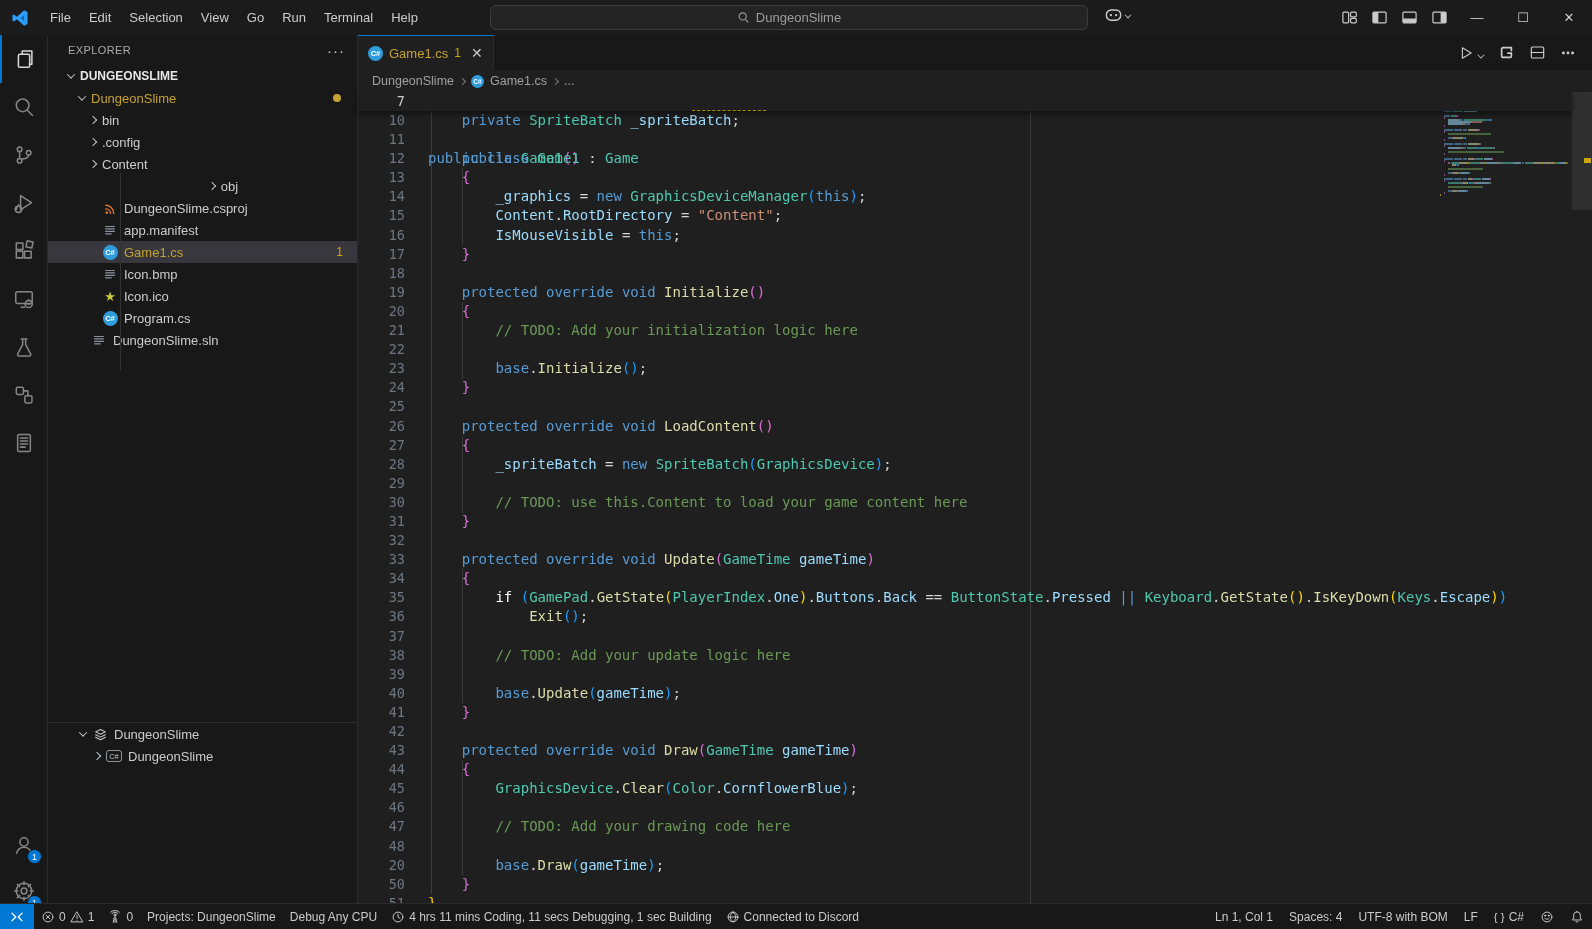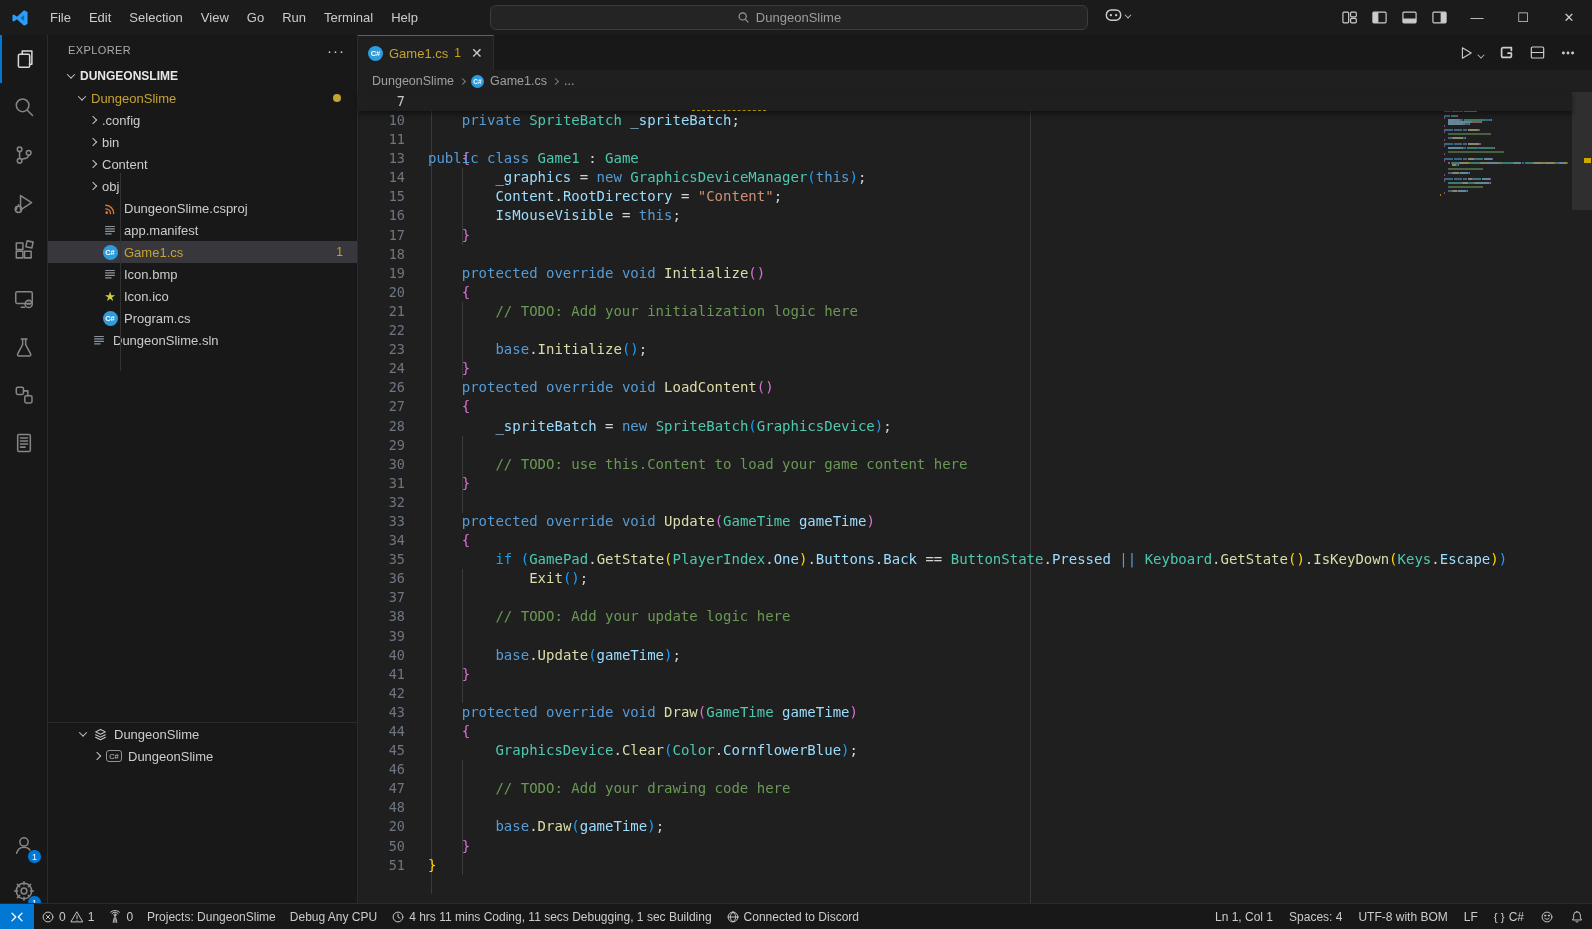--- a/index.html
+++ b/index.html
@@ -75,21 +75,21 @@
 
   .code-font { font-family:"DejaVu Sans Mono", monospace; font-size:14px; }
   .sticky { position:absolute; left:0; top:57px; width:1214px; height:19px; background:#1F1F1F; z-index:5;
             box-shadow:0 3px 5px rgba(0,0,0,.45); white-space:pre; line-height:19px; }
   .sticky .ln, .line .ln { position:absolute; left:0; top:0; width:47px; text-align:right;
             color:#6E7681; font-family:"DejaVu Sans Mono", monospace; font-size:13.5px; }
   .sticky .ln { color:#C8C8C8; }
   .code-lines { position:absolute; left:0; top:76px; width:1214px; height:792px; overflow:hidden; }
   .line { position:relative; height:19.1px; line-height:19.1px; white-space:pre; padding-left:70px; }
   .sticky .code-text { padding-left:70px; display:block; }
-  .tk.p{color:#D4D4D4} .tk.k{color:#569CD6} .tk.x{color:#0ea5e9} .tk.t{color:#4EC9B0}
+  .tk.p{color:#D4D4D4} .tk.k{color:#569CD6} .tk.x{color:#ffffff} .tk.t{color:#4EC9B0}
   .tk.m{color:#DCDCAA} .tk.v{color:#9CDCFE} .tk.s{color:#CE9178} .tk.c{color:#6A9955}
   .tk.g{color:#FFD700} .tk.q{color:#DA70D6} .tk.u{color:#179FFF}
   .ruler { position:absolute; left:672px; top:57px; width:1px; height:811px; background:#393939; }
   .iguide { position:absolute; width:1px; background:#3B3B3B; }
   .squiggle { position:absolute; left:334px; top:73px; width:74px; height:3px;
               border-bottom:1.6px dashed #A98C00; z-index:6; }
 
   
   .minimap { position:absolute; left:1082px; top:57px; width:130px; height:120px; overflow:hidden; }
   .mm-row { height:2.05px; display:flex; }
@@ -294,31 +294,31 @@
           <span class="chev down"></span>
           <span class="bold">DUNGEONSLIME</span>
         </div>
         <div class="tree-row" style="padding-left: 31px;">
           <span class="chev down"></span>
           <span class="gold">DungeonSlime</span>
           <span class="dot-right"></span>
         </div>
         <div class="tree-row" style="padding-left: 42px;">
           <span class="chev right"></span>
-          <span>.config</span>
+          <span>bin</span>
         </div>
         <div class="tree-row" style="padding-left: 42px;">
           <span class="chev right"></span>
-          <span>bin</span>
+          <span>.config</span>
         </div>
         <div class="tree-row" style="padding-left: 42px;">
           <span class="chev right"></span>
           <span>Content</span>
         </div>
-        <div class="tree-row" style="padding-left: 42px;">
+        <div class="tree-row" style="padding-left: 42px; justify-content: center;">
           <span class="chev right"></span>
           <span>obj</span>
         </div>
         <div class="tree-row" style="padding-left: 42px;">
           <span class="chev none"></span>
           <span class="ficon">
             <svg width="15" height="15" viewBox="0 0 16 16" fill="none" stroke="currentColor" stroke-width="1.1" stroke-linecap="round" stroke-linejoin="round">
               <circle cx="4" cy="12.4" r="1.4" fill="#E37933" stroke="none"></circle>
               <path d="M3 8.4c2.8 0 5 2.2 5 5M3 4.6c4.9 0 8.4 3.8 8.4 8.8" stroke="#E37933" stroke-width="1.5"></path>
             </svg>
@@ -459,32 +459,34 @@
 
     <div class="sticky code-font">
       <span class="ln">7</span>
       <span class="code-text" id="sticky-code"><span class="tk k">public</span><span class="tk p"> </span><span class="tk k">class</span><span class="tk p"> </span><span class="tk t">Game1</span><span class="tk p"> : </span><span class="tk t">Game</span></span>
     </div>
     <div class="squiggle"></div>
 
     <div class="code-lines code-font" id="code-lines">
         <div class="line"><span class="ln">10</span><span class="tk p">    </span><span class="tk k">private</span><span class="tk p"> </span><span class="tk t">SpriteBatch</span><span class="tk p"> </span><span class="tk v">_spriteBatch</span><span class="tk p">;</span></div>
         <div class="line"><span class="ln">11</span></div>
+        <div class="line"><span class="ln">12</span><span class="tk p">    </span><span class="tk k">public</span><span class="tk p"> </span><span class="tk t">Game1</span><span class="tk q">(</span><span class="tk q">)</span></div>
         <div class="line"><span class="ln">13</span><span class="tk p">    </span><span class="tk q">{</span></div>
         <div class="line"><span class="ln">14</span><span class="tk p">        </span><span class="tk v">_graphics</span><span class="tk p"> = </span><span class="tk k">new</span><span class="tk p"> </span><span class="tk t">GraphicsDeviceManager</span><span class="tk u">(</span><span class="tk k">this</span><span class="tk u">)</span><span class="tk p">;</span></div>
         <div class="line"><span class="ln">15</span><span class="tk p">        </span><span class="tk v">Content</span><span class="tk p">.</span><span class="tk v">RootDirectory</span><span class="tk p"> = </span><span class="tk s">"Content"</span><span class="tk p">;</span></div>
         <div class="line"><span class="ln">16</span><span class="tk p">        </span><span class="tk v">IsMouseVisible</span><span class="tk p"> = </span><span class="tk k">this</span><span class="tk p">;</span></div>
         <div class="line"><span class="ln">17</span><span class="tk p">    </span><span class="tk q">}</span></div>
         <div class="line"><span class="ln">18</span></div>
         <div class="line"><span class="ln">19</span><span class="tk p">    </span><span class="tk k">protected</span><span class="tk p"> </span><span class="tk k">override</span><span class="tk p"> </span><span class="tk k">void</span><span class="tk p"> </span><span class="tk m">Initialize</span><span class="tk q">(</span><span class="tk q">)</span></div>
         <div class="line"><span class="ln">20</span><span class="tk p">    </span><span class="tk q">{</span></div>
         <div class="line"><span class="ln">21</span><span class="tk p">        </span><span class="tk c">// TODO: Add your initialization logic here</span></div>
         <div class="line"><span class="ln">22</span></div>
         <div class="line"><span class="ln">23</span><span class="tk p">        </span><span class="tk k">base</span><span class="tk p">.</span><span class="tk m">Initialize</span><span class="tk u">(</span><span class="tk u">)</span><span class="tk p">;</span></div>
         <div class="line"><span class="ln">24</span><span class="tk p">    </span><span class="tk q">}</span></div>
+        <div class="line"><span class="ln">25</span></div>
         <div class="line"><span class="ln">26</span><span class="tk p">    </span><span class="tk k">protected</span><span class="tk p"> </span><span class="tk k">override</span><span class="tk p"> </span><span class="tk k">void</span><span class="tk p"> </span><span class="tk m">LoadContent</span><span class="tk q">(</span><span class="tk q">)</span></div>
         <div class="line"><span class="ln">27</span><span class="tk p">    </span><span class="tk q">{</span></div>
         <div class="line"><span class="ln">28</span><span class="tk p">        </span><span class="tk v">_spriteBatch</span><span class="tk p"> = </span><span class="tk k">new</span><span class="tk p"> </span><span class="tk t">SpriteBatch</span><span class="tk u">(</span><span class="tk t">GraphicsDevice</span><span class="tk u">)</span><span class="tk p">;</span></div>
         <div class="line"><span class="ln">29</span></div>
         <div class="line"><span class="ln">30</span><span class="tk p">        </span><span class="tk c">// TODO: use this.Content to load your game content here</span></div>
         <div class="line"><span class="ln">31</span><span class="tk p">    </span><span class="tk q">}</span></div>
         <div class="line"><span class="ln">32</span></div>
         <div class="line"><span class="ln">33</span><span class="tk p">    </span><span class="tk k">protected</span><span class="tk p"> </span><span class="tk k">override</span><span class="tk p"> </span><span class="tk k">void</span><span class="tk p"> </span><span class="tk m">Update</span><span class="tk q">(</span><span class="tk t">GameTime</span><span class="tk p"> </span><span class="tk v">gameTime</span><span class="tk q">)</span></div>
         <div class="line"><span class="ln">34</span><span class="tk p">    </span><span class="tk q">{</span></div>
         <div class="line"><span class="ln">35</span><span class="tk p">        </span><span class="tk x">if</span><span class="tk p"> </span><span class="tk u">(</span><span class="tk t">GamePad</span><span class="tk p">.</span><span class="tk m">GetState</span><span class="tk g">(</span><span class="tk t">PlayerIndex</span><span class="tk p">.</span><span class="tk v">One</span><span class="tk g">)</span><span class="tk p">.</span><span class="tk v">Buttons</span><span class="tk p">.</span><span class="tk v">Back</span><span class="tk p"> == </span><span class="tk t">ButtonState</span><span class="tk p">.</span><span class="tk v">Pressed</span><span class="tk p"> </span><span class="tk k">||</span><span class="tk p"> </span><span class="tk t">Keyboard</span><span class="tk p">.</span><span class="tk m">GetState</span><span class="tk g">(</span><span class="tk g">)</span><span class="tk p">.</span><span class="tk m">IsKeyDown</span><span class="tk g">(</span><span class="tk t">Keys</span><span class="tk p">.</span><span class="tk v">Escape</span><span class="tk g">)</span><span class="tk u">)</span></div>

